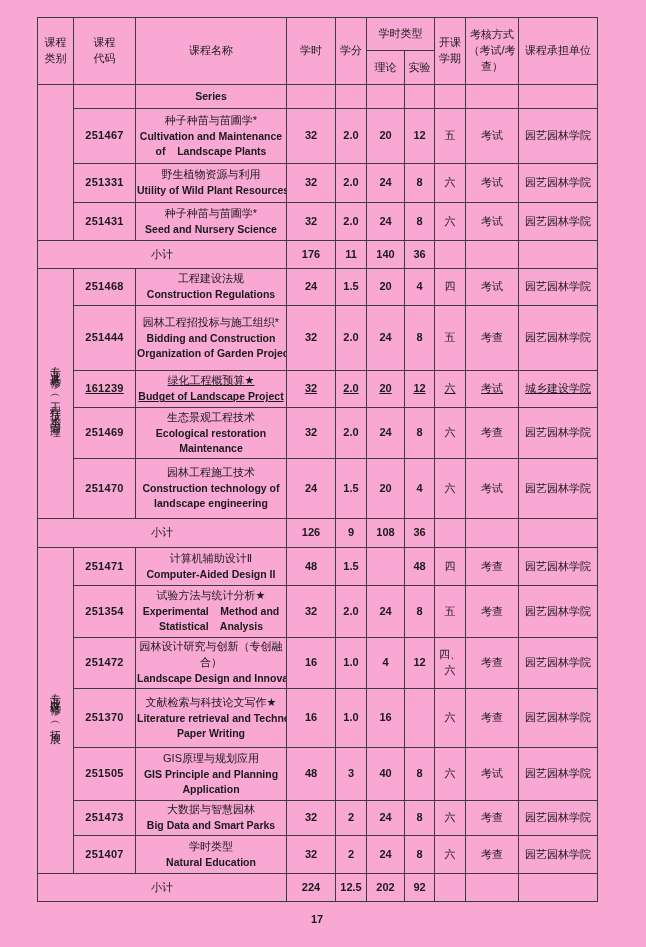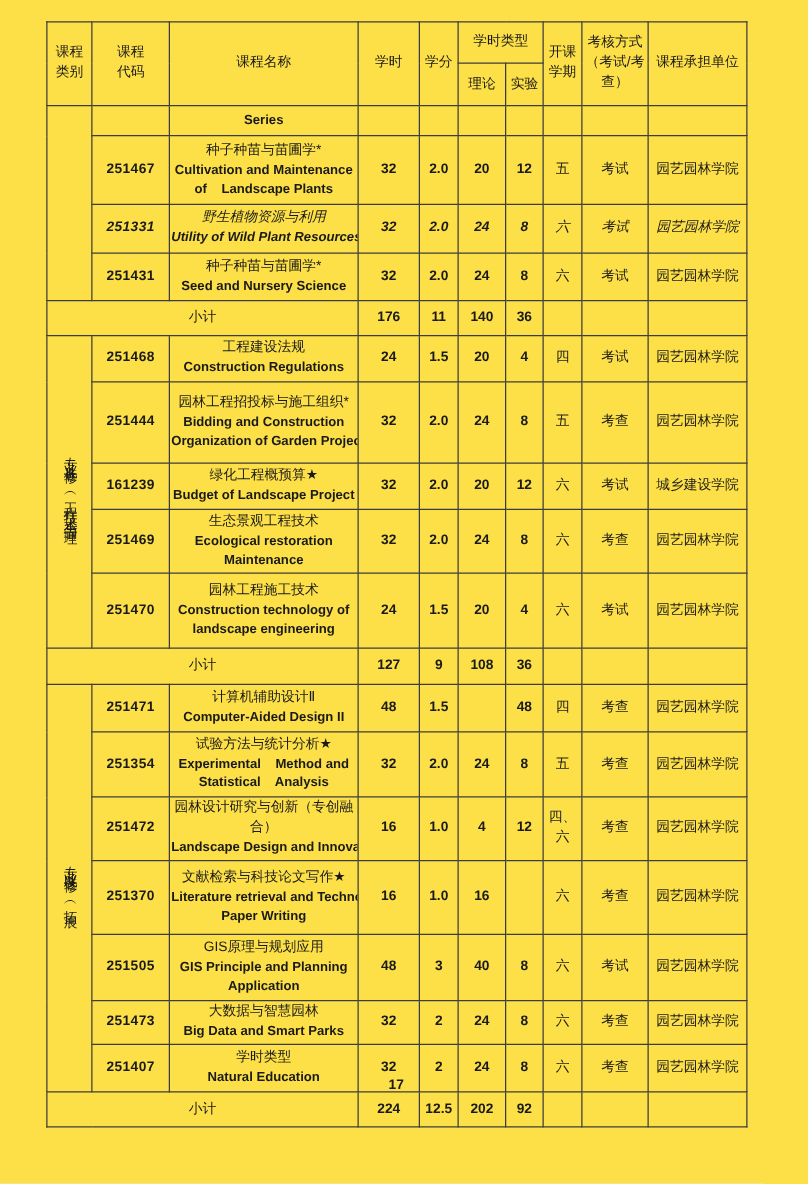--- a/index.html
+++ b/index.html
@@ -1,32 +1,32 @@
 <!DOCTYPE html>
 <html><head>
 <meta charset="utf-8">
 <style>
   html,body{margin:0;padding:0;background:#e8e8e8;}
-  .page{position:relative;width:646px;height:947px;background:#fde047;
+  .page{position:relative;width:646px;height:947px;background:#f9a8d4;
         font-family:"Liberation Sans","DejaVu Sans",sans-serif;color:#1a1a1a;overflow:hidden;}
   table.curriculum{position:absolute;left:37px;top:17px;width:560px;
         border-collapse:collapse;table-layout:fixed;}
   td,th{border:1px solid #3c3c3c;text-align:center;vertical-align:middle;
         padding:0 1px;font-size:11px;font-weight:normal;line-height:1.45;overflow:hidden;}
   thead tr.h1{height:33px}
   thead tr.h2{height:34px}
   th{white-space:pre-line;}
   .num{font-weight:bold;}
   .code{font-weight:bold;letter-spacing:.3px;}
   .name div{white-space:pre;}
   .nl.en{font-weight:600;font-size:10.5px;}
   .cat-text{display:inline-block;writing-mode:vertical-rl;text-orientation:mixed;
         letter-spacing:4px;font-size:11px;line-height:1.1;}
   .sublabel{font-weight:normal;}
-  .page-number{position:absolute;left:37px;top:862px;width:560px;text-align:center;
+  .page-number{position:absolute;left:37px;top:913px;width:560px;text-align:center;
         font-size:11px;font-weight:bold;}
 </style>
 </head>
 <body>
 
 <div class="page">
   <table class="curriculum">
     <colgroup>
       <col style="width:36px">
         <col style="width:62px">
@@ -84,21 +84,21 @@
             <div class="nl en">of    Landscape Plants</div>
           </td>
           <td class="num">32</td>
           <td class="num">2.0</td>
           <td class="num">20</td>
           <td class="num">12</td>
           <td class="zh">五</td>
           <td class="zh">考试</td>
           <td class="zh unit">园艺园林学院</td>
         </tr>
-        <tr class="course-row" style="height: 39px; font-style: italic;">
+        <tr class="course-row" style="height: 39px;">
           <td class="code num">251331</td>
           <td class="name">
             <div class="nl zh">野生植物资源与利用</div>
             <div class="nl en">Utility of Wild Plant Resources</div>
           </td>
           <td class="num">32</td>
           <td class="num">2.0</td>
           <td class="num">24</td>
           <td class="num">8</td>
           <td class="zh">六</td>
@@ -152,21 +152,21 @@
             <div class="nl en">Organization of Garden Project</div>
           </td>
           <td class="num">32</td>
           <td class="num">2.0</td>
           <td class="num">24</td>
           <td class="num">8</td>
           <td class="zh">五</td>
           <td class="zh">考查</td>
           <td class="zh unit">园艺园林学院</td>
         </tr>
-        <tr class="course-row" style="height: 37px;">
+        <tr class="course-row" style="height: 37px; text-decoration: underline;">
           <td class="code num">161239</td>
           <td class="name">
             <div class="nl zh">绿化工程概预算★</div>
             <div class="nl en">Budget of Landscape Project</div>
           </td>
           <td class="num">32</td>
           <td class="num">2.0</td>
           <td class="num">20</td>
           <td class="num">12</td>
           <td class="zh">六</td>
@@ -198,21 +198,21 @@
           <td class="num">24</td>
           <td class="num">1.5</td>
           <td class="num">20</td>
           <td class="num">4</td>
           <td class="zh">六</td>
           <td class="zh">考试</td>
           <td class="zh unit">园艺园林学院</td>
         </tr>
         <tr class="subtotal-row" style="height: 29px;">
           <td class="sublabel" colspan="3">小计</td>
-          <td class="num">127</td>
+          <td class="num">126</td>
           <td class="num">9</td>
           <td class="num">108</td>
           <td class="num">36</td>
           <td></td>
           <td></td>
           <td></td>
         </tr>
         <tr class="course-row" style="height: 38px;">
           <td class="cat" rowspan="7"><div class="cat-text">专业选修Ⅳ（拓展）</div></td>
           <td class="code num">251471</td>

